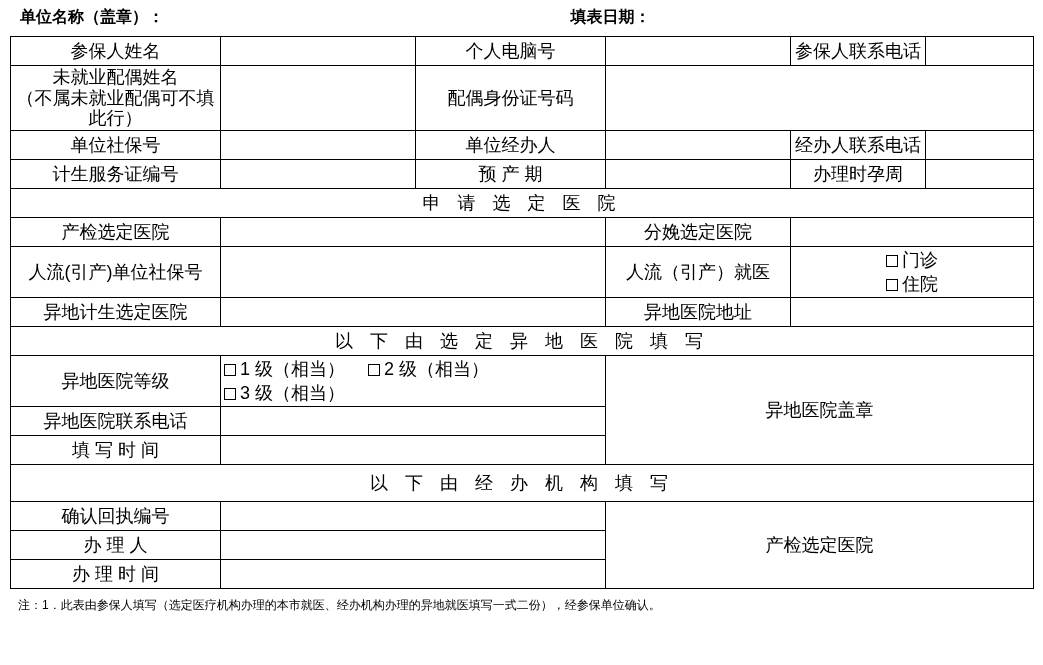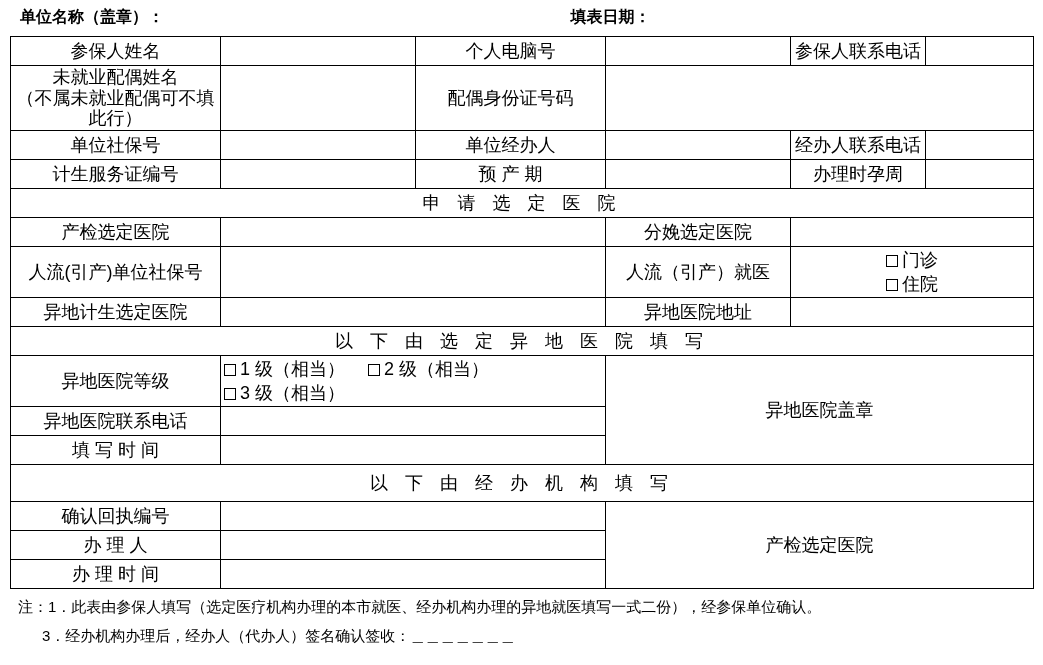--- a/index.html
+++ b/index.html
@@ -93,21 +93,21 @@
   .opt-cell {
     text-align: left;
     padding-left: 8px;
   }
   .opt-cell .chk { margin-right: 18px; }
   .opt-center {
     text-align: center;
   }
   .opt-center .chk { margin: 0 34px; }
   .notes {
-    font-size: 15px;
+    font-size: 12px;
     padding: 10px 2px 0 8px;
     line-height: 1.05;
   }
   .notes p {
     margin: 0 0 13px 0;
   }
   .notes p.n1 { text-indent: 0; }
   .notes p.n2, .notes p.n3 { padding-left: 24px; }
 </style>
 </head>
@@ -238,16 +238,15 @@
 
       <tr>
         <td class="lbl">办 理 时 间</td>
         <td class="blank" colspan="2"></td>
       </tr>
     </tbody>
   </table>
 
   <div class="notes">
     <p class="n1">注：1．此表由参保人填写（选定医疗机构办理的本市就医、经办机构办理的异地就医填写一式二份），经参保单位确认。</p>
-    <p class="n3">3．经办机构办理后，经办人（代办人）签名确认签收：＿＿＿＿＿＿＿</p>
   </div>
 
 </div>
 
 </body></html>

